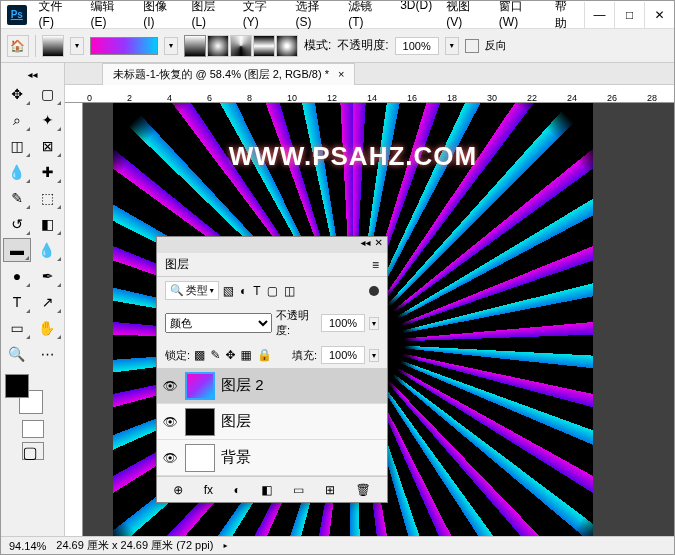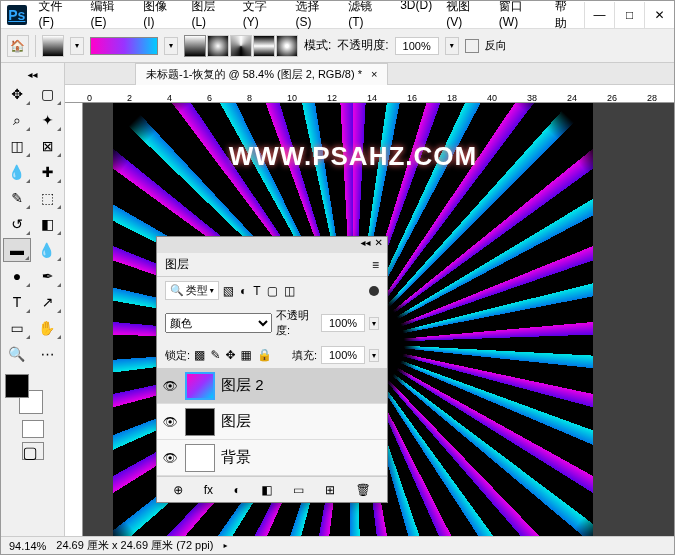--- a/index.html
+++ b/index.html
@@ -1,19 +1,19 @@
 <!DOCTYPE html>
 <html><head>
 <meta charset="utf-8">
 <style>
 * { margin: 0; padding: 0; box-sizing: border-box; font-family: "Microsoft YaHei", sans-serif; }
 body { width: 675px; height: 555px; background: #f0f0f0; overflow: hidden; position: relative; border: 1px solid #999; }
 
 .titlebar { height: 28px; background: #fff; display: flex; align-items: center; border-bottom: 1px solid #ddd; }
-.titlebar .ps-logo { width: 20px; height: 20px; background: #001e36; margin: 0 6px; display: flex; align-items: center; justify-content: center; color: #31a8ff; font-size: 14px; font-weight: bold; border-radius: 2px; text-decoration: underline; }
+.titlebar .ps-logo { width: 20px; height: 20px; background: #001e36; margin: 0 6px; display: flex; align-items: center; justify-content: center; color: #31a8ff; font-size: 10px; font-weight: bold; border-radius: 2px; text-decoration: underline; }
 .titlebar .menu { display: flex; gap: 2px; }
 .titlebar .menu span { padding: 3px 6px; font-size: 12px; cursor: pointer; }
 .titlebar .win-controls { margin-left: auto; display: flex; }
 .titlebar .win-controls div { width: 30px; height: 26px; display: flex; align-items: center; justify-content: center; cursor: pointer; font-size: 12px; border-left: 1px solid #ddd; }
 
 .options-bar { height: 34px; background: #f0f0f0; border-bottom: 1px solid #ccc; display: flex; align-items: center; padding: 0 6px; gap: 6px; }
 .options-bar .home-icon { width: 22px; height: 22px; border: 1px solid #ccc; display: flex; align-items: center; justify-content: center; font-size: 12px; }
 .options-bar .gradient-preview { width: 68px; height: 18px; background: linear-gradient(to right, #ff00cc, #9933ff, #00ccff); border: 1px solid #888; }
 .options-bar .dd { width: 14px; font-size: 8px; text-align: center; border: 1px solid #ccc; height: 18px; line-height: 16px; }
 .options-bar .grad-type { display: flex; gap: 1px; }
@@ -30,21 +30,21 @@
 .toolbar .tools { display: grid; grid-template-columns: 1fr 1fr; gap: 2px; }
 .toolbar .tool { width: 28px; height: 24px; display: flex; align-items: center; justify-content: center; font-size: 14px; cursor: pointer; position: relative; }
 .toolbar .tool.active { background: #ddd; border: 1px solid #888; }
 .toolbar .tool .tri { position: absolute; bottom: 1px; right: 1px; width: 0; height: 0; border-right: 4px solid #666; border-top: 4px solid transparent; }
 .toolbar .swatches { margin-top: 8px; position: relative; width: 40px; height: 40px; }
 .toolbar .swatches .fg { width: 24px; height: 24px; background: #000; border: 1px solid #888; position: absolute; top: 0; left: 2px; }
 .toolbar .swatches .bg { width: 24px; height: 24px; background: #fff; border: 1px solid #888; position: absolute; bottom: 0; right: 0; }
 
 .canvas-wrap { flex: 1; display: flex; flex-direction: column; background: #252525; position: relative; }
 .doc-tab { background: #e8e8e8; border-bottom: 1px solid #ccc; height: 22px; display: flex; align-items: center; }
-.doc-tab .tab { background: #fafafa; padding: 3px 10px; font-size: 11px; border: 1px solid #ccc; border-bottom: none; margin-left: 70px; }
+.doc-tab .tab { background: #fafafa; padding: 3px 10px; font-size: 11px; border: 1px solid #ccc; border-bottom: none; margin-left: 37px; }
 .doc-tab .x { margin-left: 6px; cursor: pointer; }
 
 .ruler-h { height: 18px; background: #fff; border-bottom: 1px solid #999; font-size: 8px; position: relative; overflow: hidden; padding-left: 18px; }
 .ruler-h .tick { position: absolute; top: 8px; font-size: 9px; }
 .canvas-body { flex: 1; display: flex; }
 .ruler-v { width: 18px; background: #fff; border-right: 1px solid #999; }
 
 .canvas { flex: 1; background: #404040; position: relative; overflow: hidden; }
 .artwork { position: absolute; top: 0; left: 30px; width: 480px; height: 480px; background: #000; }
 .artwork .firework { position: absolute; inset: 0; background:
@@ -176,22 +176,22 @@
       <span class="tick" style="left:22px">0</span>
       <span class="tick" style="left:62px">2</span>
       <span class="tick" style="left:102px">4</span>
       <span class="tick" style="left:142px">6</span>
       <span class="tick" style="left:182px">8</span>
       <span class="tick" style="left:222px">10</span>
       <span class="tick" style="left:262px">12</span>
       <span class="tick" style="left:302px">14</span>
       <span class="tick" style="left:342px">16</span>
       <span class="tick" style="left:382px">18</span>
-      <span class="tick" style="left:422px">40</span>
-      <span class="tick" style="left:462px">38</span>
+      <span class="tick" style="left:422px">30</span>
+      <span class="tick" style="left:462px">22</span>
       <span class="tick" style="left:502px">24</span>
       <span class="tick" style="left:542px">26</span>
       <span class="tick" style="left:582px">28</span>
     </div>
     <div class="canvas-body">
       <div class="ruler-v"></div>
       <div class="canvas">
         <div class="artwork">
           <div class="firework"></div>
           <div class="watermark">WWW.PSAHZ.COM</div>

